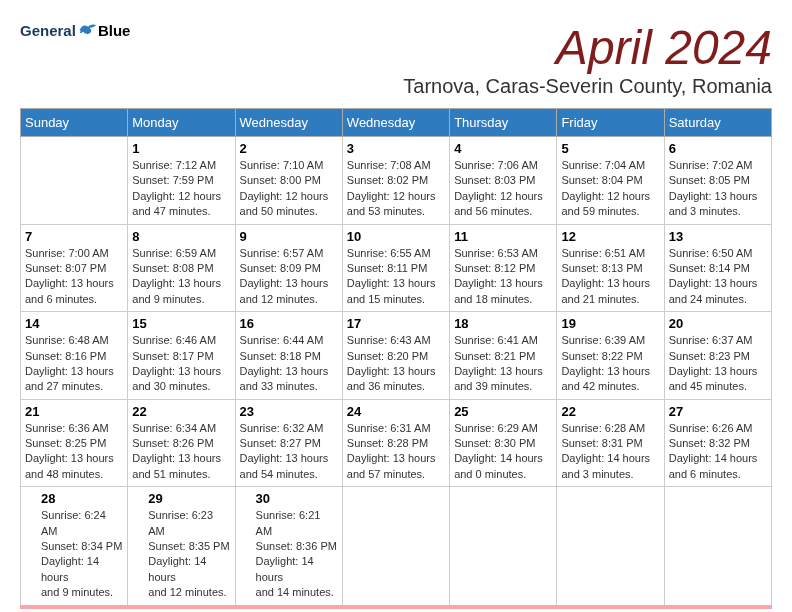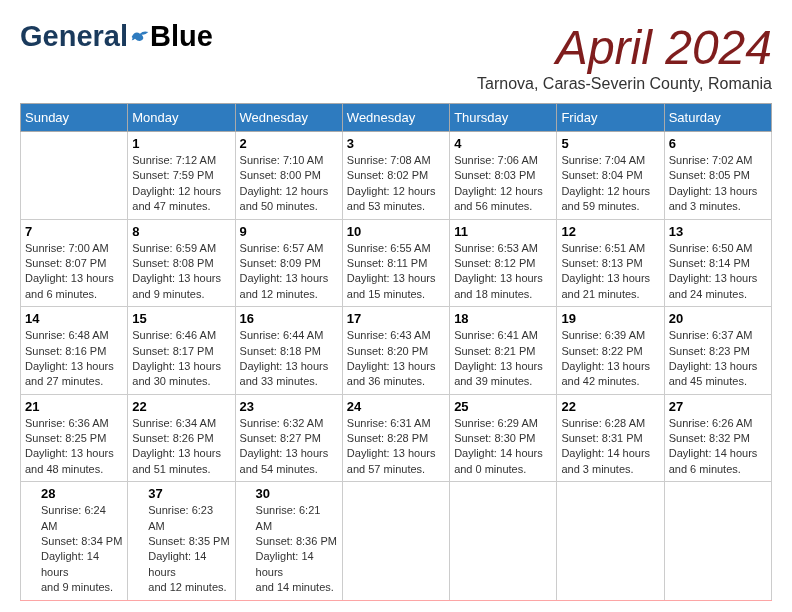--- a/index.html
+++ b/index.html
@@ -17,42 +17,42 @@
       margin-bottom: 10px;
     }
     .logo {
       display: flex;
       flex-direction: column;
       align-items: flex-start;
     }
     .logo-text {
       display: flex;
       align-items: center;
-      font-size: 29px;
+      font-size: 15px;
       font-weight: bold;
       color: #1a3a5c;
     }
     .logo-general { color: #1a3a5c; }
     .logo-blue { color: #000000; }
     .logo-bird {
       width: 20px;
       height: 20px;
       margin-left: 2px;
     }
     .title-block {
       text-align: right;
     }
     .month-title {
       font-size: 48px;
       color: #7f1d1d;
       font-weight: normal;
       font-style: italic;
     }
     .location {
-      font-size: 16px;
+      font-size: 20px;
       color: #333;
     }
     .calendar {
       width: 100%;
       border-collapse: collapse;
       font-size: 11px;
     }
     .calendar th {
       background-color: #2e7bbf;
       color: white;
@@ -78,21 +78,21 @@
     }
     .day-info {
       font-size: 11px;
       color: #333;
       line-height: 1.4;
     }
     .empty-cell {
       background: #fff;
     }
     tr:last-child td {
-      border-bottom: 1px solid #fca5a5;
+      border-bottom: 4px solid #fca5a5;
       padding-left: 20px;
     }
   </style>
 </head>
 <body>
 
 <div class="header">
   <div class="logo">
     <div class="logo-text">
       <span class="logo-general">General</span>
@@ -237,21 +237,21 @@
           <span class="day-number">27</span>
           <div class="day-info">Sunrise: 6:26 AM<br>Sunset: 8:32 PM<br>Daylight: 14 hours<br>and 6 minutes.</div>
         </td>
       </tr>
       <tr>
         <td>
           <span class="day-number">28</span>
           <div class="day-info">Sunrise: 6:24 AM<br>Sunset: 8:34 PM<br>Daylight: 14 hours<br>and 9 minutes.</div>
         </td>
         <td>
-          <span class="day-number">37</span>
+          <span class="day-number">29</span>
           <div class="day-info">Sunrise: 6:23 AM<br>Sunset: 8:35 PM<br>Daylight: 14 hours<br>and 12 minutes.</div>
         </td>
         <td>
           <span class="day-number">30</span>
           <div class="day-info">Sunrise: 6:21 AM<br>Sunset: 8:36 PM<br>Daylight: 14 hours<br>and 14 minutes.</div>
         </td>
         <td class="empty-cell"></td>
         <td class="empty-cell"></td>
         <td class="empty-cell"></td>
         <td class="empty-cell"></td>

